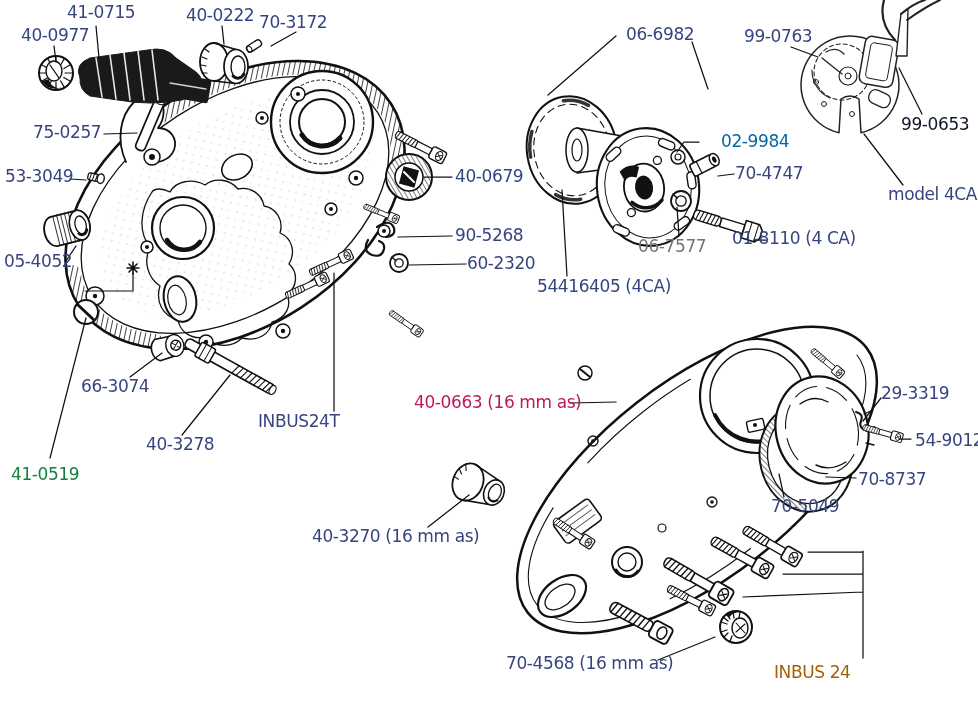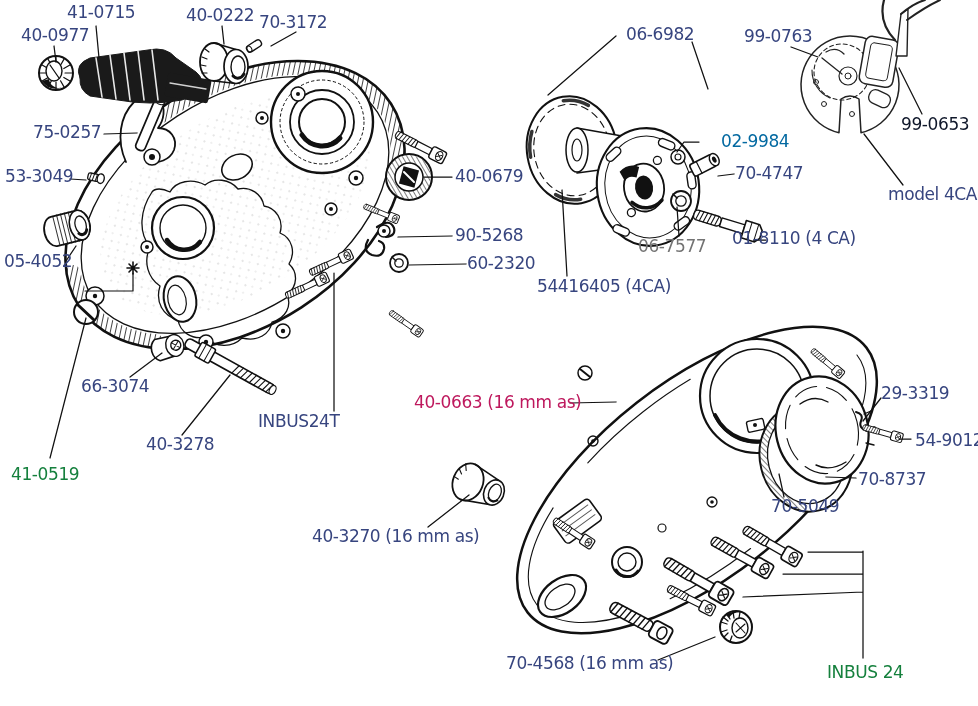--- a/index.html
+++ b/index.html
@@ -379,15 +379,15 @@
 <div class="lbl" style="left: 721px; top: 133px; color: #0369a1;">02-9984</div>
 <div class="lbl" style="left: 735px; top: 165px; color: rgb(55, 69, 127);">70-4747</div>
 <div class="lbl" style="left: 638px; top: 238px; color: #737373;">06-7577</div>
 <div class="lbl" style="left: 732px; top: 230px; color: rgb(55, 69, 127);">01-8110 (4 CA)</div>
 <div class="lbl" style="left: 414px; top: 394px; color: #be185d;">40-0663 (16 mm as)</div>
 <div class="lbl" style="left: 881px; top: 385px; color: rgb(55, 69, 127);">29-3319</div>
 <div class="lbl" style="left: 915px; top: 432px; color: rgb(55, 69, 127);">54-9012</div>
 <div class="lbl" style="left: 858px; top: 471px; color: rgb(55, 69, 127);">70-8737</div>
 <div class="lbl" style="left: 771px; top: 498px; color: rgb(55, 69, 127);">70-5049</div>
 <div class="lbl" style="left: 506px; top: 655px; color: rgb(55, 69, 127);">70-4568 (16 mm as)</div>
-<div class="lbl" style="left: 827px; top: 664px; color: #15803d; text-align: center;">INBUS 24</div>
+<div class="lbl" style="left: 774px; top: 664px; color: #a16207; text-align: center;">INBUS 24</div>
 
 </div>
 
 </body></html>

